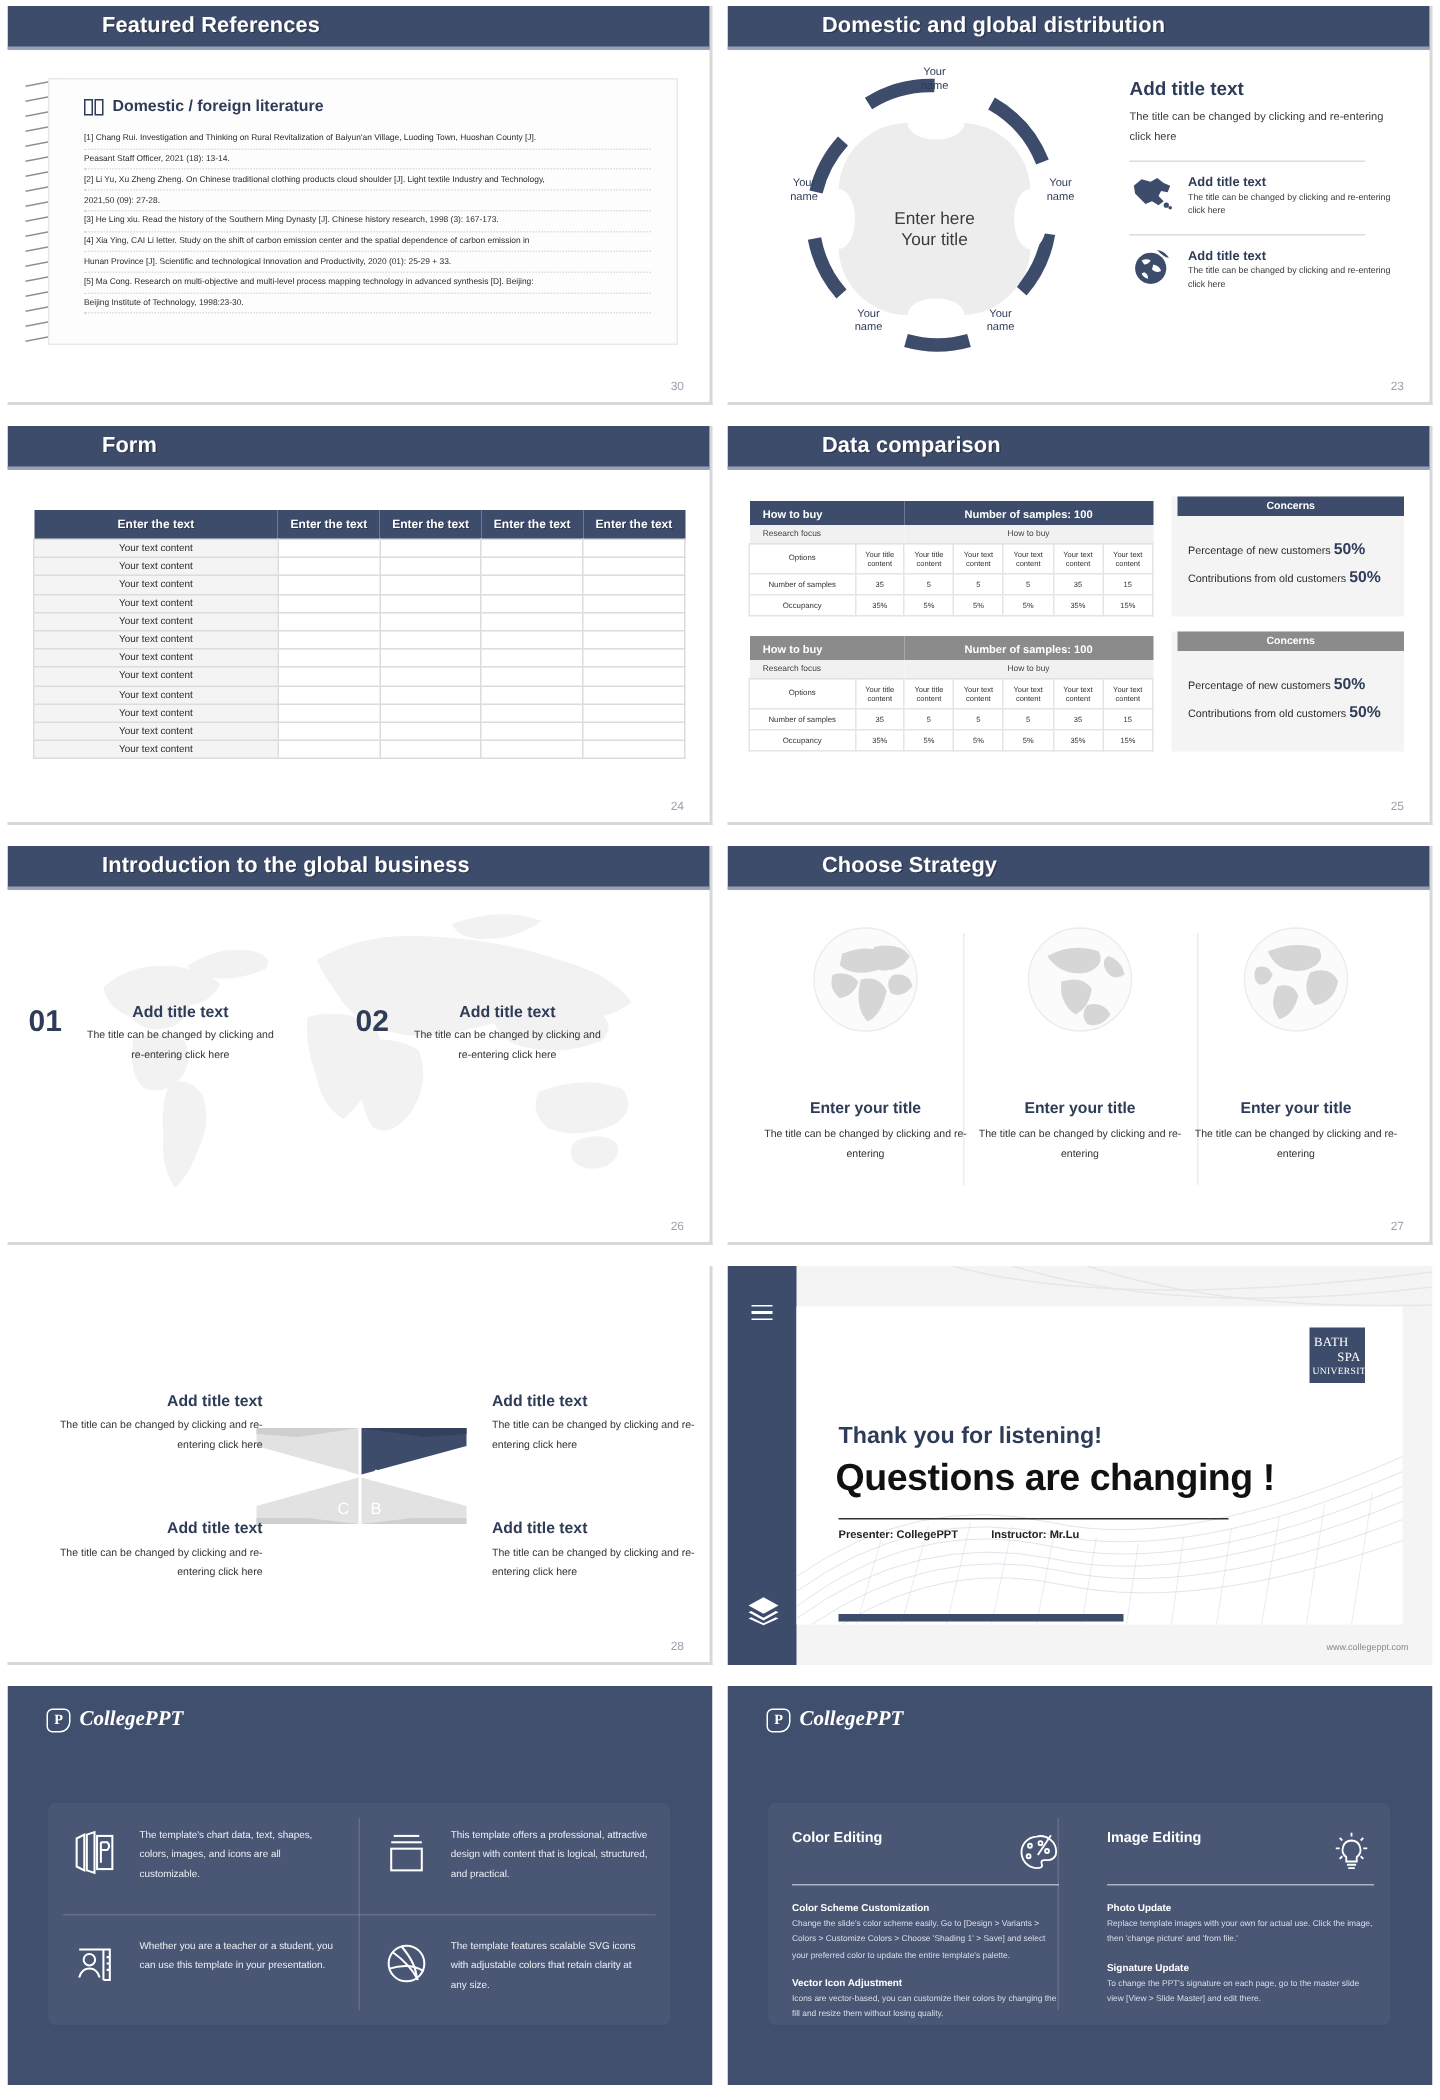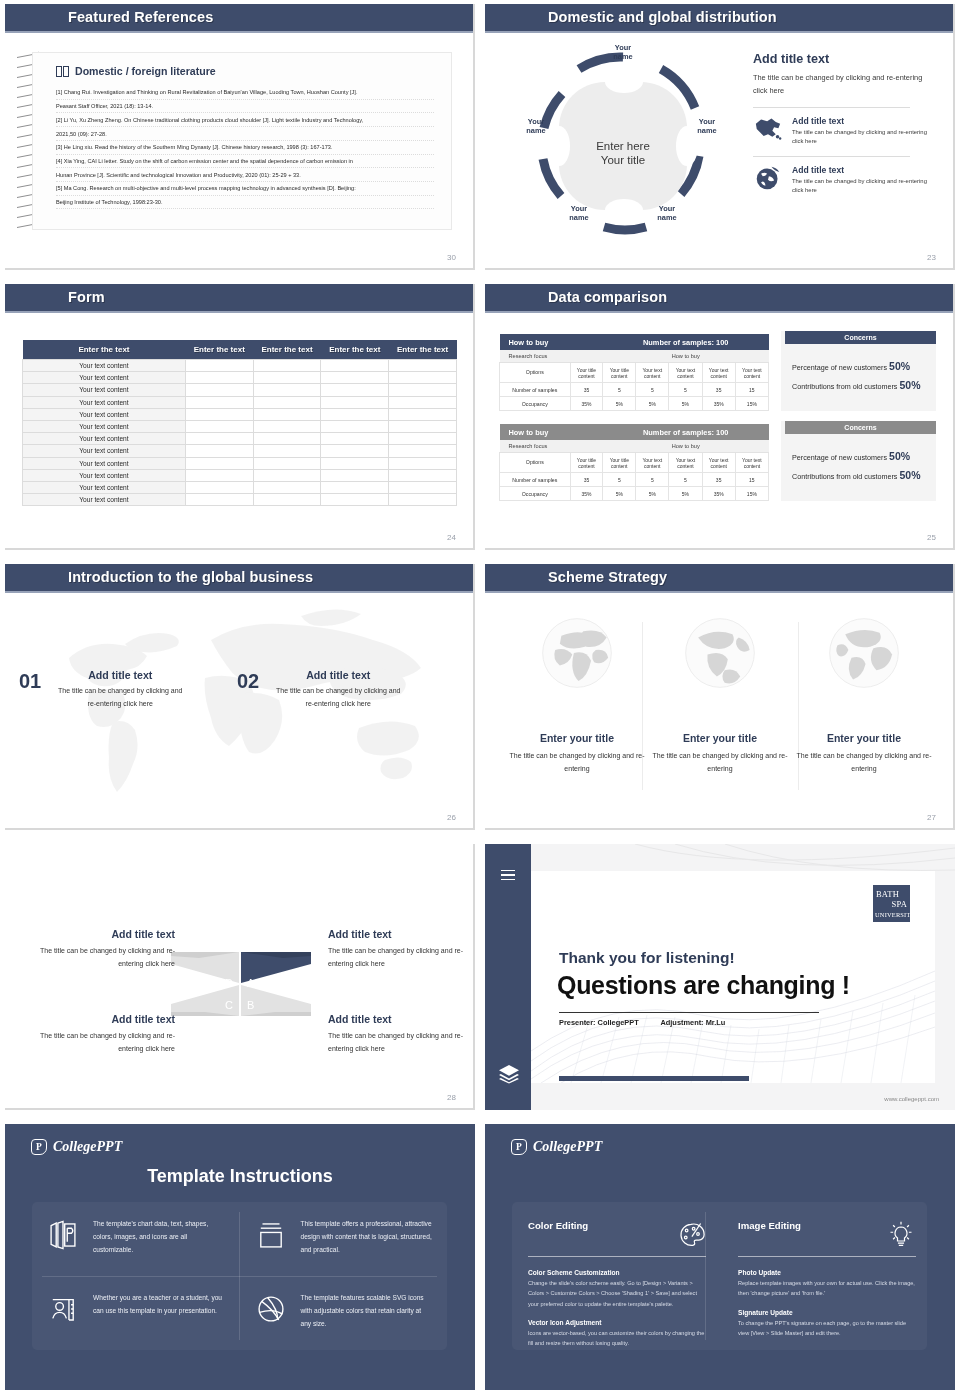--- a/index.html
+++ b/index.html
@@ -99,21 +99,21 @@
   .corebump{ position:absolute; background:#ffffff; border-radius:50%; }
   .ccenter {
     position:absolute; left:46px; top:72px; width:128px;
     text-align:center; font-size:11.5px; color:#3a3a3a; line-height:1.22;margin-top:21px;
   }
   .arc {
     position:absolute; width:215px; height:200px; left:0; top:0;
   }
   .cname {
     position:absolute; text-align:center; font-size:7.4px;
-    font-weight:bold; color:#2f3c57; line-height:1.15; width:52px;
+    font-weight:normal; color:#2f3c57; line-height:1.15; width:52px;
   }
   .rcol { position:absolute; left:268px; top:48px; width:180px; }
   .r-title { font-size:12.6px; font-weight:bold; color:#2f3c57; }
   .r-sub { font-size:7.4px; color:#3a3a3a; line-height:1.75; margin-top:6px; }
   .r-div { height:1px; background:#dcdcdc; margin:9px 0 8px 0; width:157px;}
   .r-row { display:flex; gap:9px; align-items:flex-start; }
   .r-row .ric { width:30px; height:26px; flex:0 0 30px; }
   .r-row .rt { font-size:8.6px; font-weight:bold; color:#2f3c57; }
   .r-row .rb { font-size:5.9px; color:#3a3a3a; line-height:1.6; margin-top:2px;}
 
@@ -605,21 +605,21 @@
         </div>
       </div>
 
       <div class="pgnum">26</div>
     </div>
   </div>
 
   <div class="slide">
     <div class="slide-inner">
       <div class="hdr">
-        <div class="hdr-title">Scheme Strategy</div>
+        <div class="hdr-title">Choose Strategy</div>
       </div>
 
       <div class="gdiv" style="left:157px;"></div>
       <div class="gdiv" style="left:313px;"></div>
 
       <div class="gcol" style="left:16px;">
         <svg width="78" height="78" viewBox="0 0 100 100">
           <circle cx="50" cy="50" r="44" fill="#fbfbfb" stroke="#ececec" stroke-width="1.2"></circle>
           <g fill="#d6d6d6">
             <path d="M30 28 q20 -8 34 -2 q8 10 -4 16 q-20 6 -32 -4 z"></path>
@@ -759,37 +759,36 @@
           <div style="left:3px; top:5px;">BATH</div>
           <div style="right:3px; top:15px;">SPA</div>
           <div style="left:2px; top:25px; font-size:6.4px;">UNIVERSITY</div>
         </div>
 
         <div class="ty-h1">Thank you for listening!</div>
         <div class="ty-h2">Questions are changing !</div>
         <div class="ty-rule"></div>
         <div class="ty-meta">
           <span>Presenter: CollegePPT</span>
-          <span>Adjustment: Mr.Lu</span>
+          <span>Instructor: Mr.Lu</span>
         </div>
         <div class="ty-barline"></div>
       </div>
 
       <div class="ty-url">www.collegeppt.com</div>
     </div>
   </div>
 
   <div class="slide">
     <div class="slide-inner" style="border:none;">
       <div class="cp">
         <div class="cp-logo">
           <span class="mark">P</span>
           <span class="wm">CollegePPT</span>
         </div>
-        <div class="cp-title">Template Instructions</div>
 
         <div class="cp-panel" style="grid-template-columns:1fr 1fr; grid-template-rows:1fr 1fr;">
           <div class="vline" style="left:207px;"></div>
           <div class="hline" style="top:74px;"></div>
 
           <div class="cp-cell">
             <svg class="ic" viewBox="0 0 40 40">
               <g fill="none" stroke="#fff" stroke-width="1.6">
                 <path d="M6 9 L12 6 L12 34 L6 31 Z"></path>
                 <path d="M14 6 L20 4 L20 36 L14 34 Z"></path>

